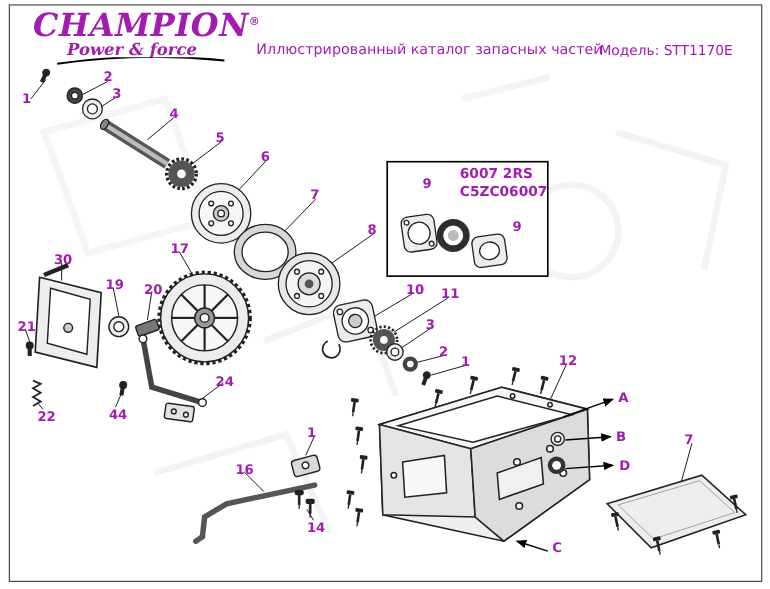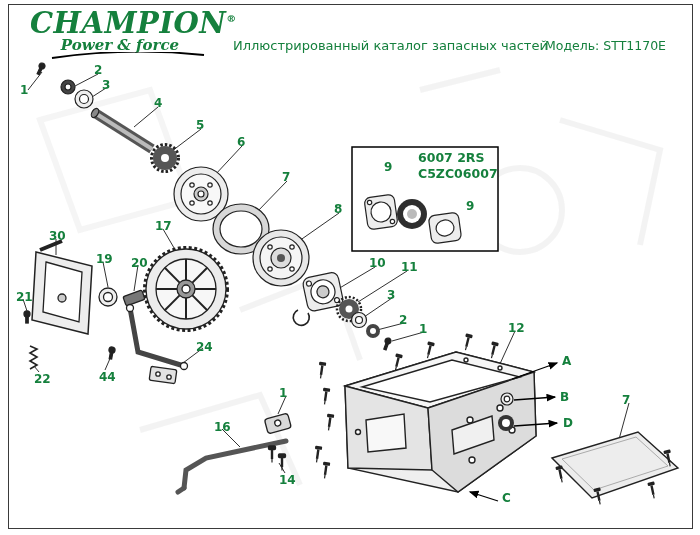--- a/index.html
+++ b/index.html
@@ -1,18 +1,18 @@
 <!DOCTYPE html>
 <html><head>
 <meta charset="utf-8">
 <style>
   html,body { margin:0; padding:0; background:#fff; }
   .page {
     position:relative; width:700px; height:535px; background:#fff;
-    font-family:"DejaVu Sans", sans-serif; color:#15803d; overflow:hidden;text-decoration:underline;
+    font-family:"DejaVu Sans", sans-serif; color:#a21caf; overflow:hidden;text-decoration:underline;
   }
   .frame {
     position:absolute; left:8px; top:4px; width:683px; height:523px;
     border:1.5px solid #3a3a3a; pointer-events:none;
   }
   .logo { position:absolute; left:30px; top:8px; width:190px; text-align:center; }
   .logo-brand {
     font-family:"DejaVu Serif", serif; font-style:italic; font-weight:bold;
     font-size:29px; line-height:1.05; letter-spacing:0.5px; white-space:nowrap;
   }

